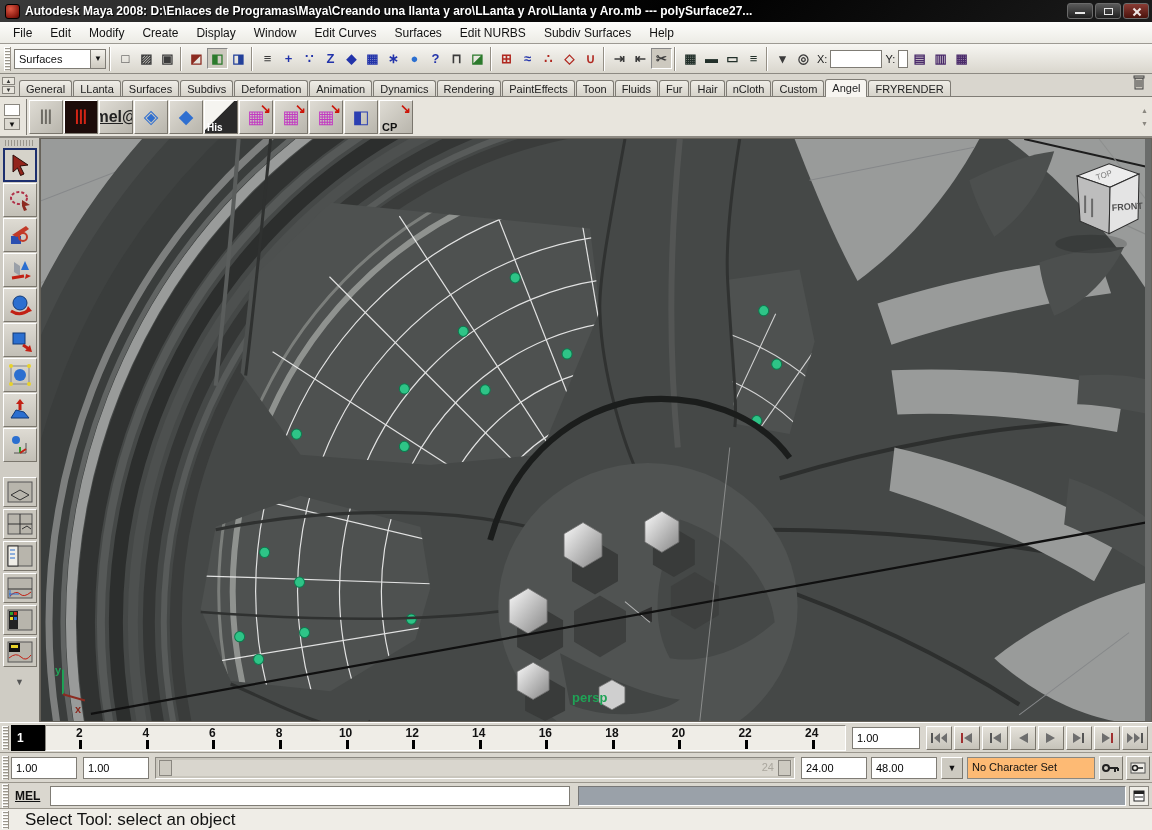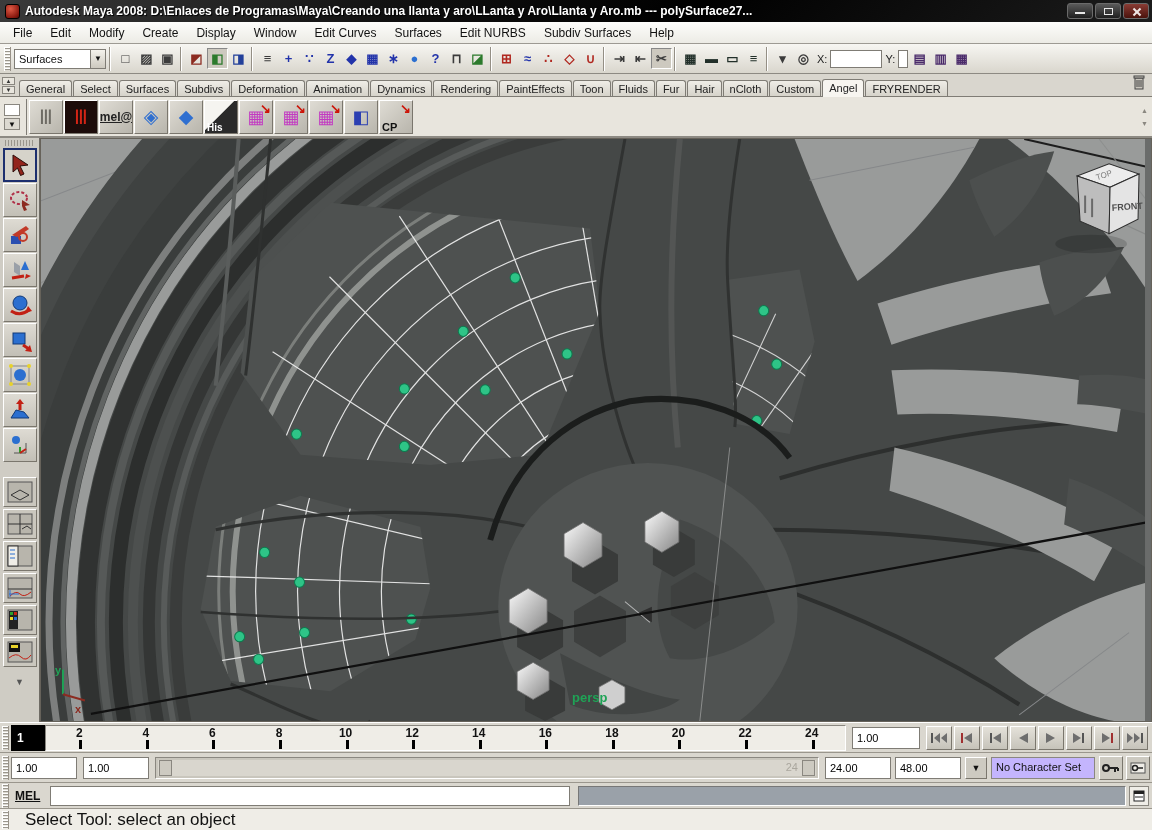--- a/index.html
+++ b/index.html
@@ -62,21 +62,21 @@
   .shelf-left .b1 { width:16px; height:12px; background:#fff; border:1px solid #8a8780; }
   .shelf-left .b2 { width:16px; height:12px; background:#dcd9d1; border:1px solid #8a8780; font-size:8px; text-align:center; line-height:11px;}
   .shelf-items { display:flex; height:36px; align-items:center; border-left:1px solid #7f7c75; padding-left:2px; }
   .shitem { width:34px; height:34px; margin-right:1px; border:1px solid; border-color:#fff #7a766d #7a766d #fff;
     background:linear-gradient(135deg,#dfdcd4,#b8b5ac); position:relative; font-size:10px; overflow:hidden; }
   .shitem .glyph { position:absolute; inset:0; display:flex; align-items:center; justify-content:center; font-size:17px; }
   .shitem .lbl { position:absolute; left:2px; bottom:0; font-weight:bold; font-size:10px; color:#111; }
   .shitem .arrow { position:absolute; right:1px; top:0px; color:#cc1408; font-weight:bold; font-size:13px; }
   .shitem.k-temple-gray .glyph { color:#6e6b64; font-size:20px; }
   .shitem.k-temple-red { background:#1c0c0a; } .shitem.k-temple-red .glyph { color:#d42516; font-size:20px; }
-  .shitem.k-mel .glyph { color:#222; font-size:12px; font-weight:bold;text-decoration:underline; }
+  .shitem.k-mel .glyph { color:#222; font-size:16px; font-weight:bold;text-decoration:underline; }
   .shitem.k-cube-blue .glyph,.shitem.k-cube-blue2 .glyph { color:#2f6fd0; font-size:19px; }
   .shitem.k-his { background:linear-gradient(135deg,#f5f4f0 45%,#2a2a2a 46%); } .shitem.k-his .lbl { color:#fff; }
   .shitem.k-cube-magenta .glyph { color:#c23ac2; font-size:18px; }
   .shitem.k-cube-pair .glyph { color:#2b3fb2; font-size:18px; }
   .shitem.k-cp .lbl { font-size:11px; }
   .shelf-scroll { margin-left:auto; margin-right:4px; display:flex; flex-direction:column; gap:6px; color:#8a8780; font-size:7px; }
 
   
   .main { display:flex; height:584px; }
   .toolbox { width:40px; background:#cfccc4; border-right:1px solid #6f6c65; display:flex; flex-direction:column; align-items:center; padding-top:2px; }
@@ -118,21 +118,21 @@
   .rangeslider { height:30px; background:#dad7cf; display:flex; align-items:center; border-top:1px solid #9a968d; }
   .rs-field { width:66px; height:22px; background:#fff; border:1px solid #7f7c75; font-size:11px; padding:2px 4px; margin-right:6px; font-family:"Liberation Sans",sans-serif;}
   .rs-track { flex:1; height:22px; background:#c9c6bd; border:1px solid; border-color:#8a8780 #fff #fff #8a8780;
     position:relative; margin-right:6px; }
   .rs-bar { position:absolute; left:2px; right:2px; top:2px; bottom:2px; background:#d9d6ce; }
   .rs-handle { position:absolute; top:2px; width:13px; height:16px; background:#cdcac1; border:1px solid #8a8780; }
   .rs-handle.left { left:3px; } .rs-handle.right { right:3px; }
   .rs-endlab { position:absolute; right:20px; top:3px; color:#aaa79e; font-size:11px; }
   .rs-dd { width:22px; height:22px; border:1px solid; border-color:#fff #7a766d #7a766d #fff; background:#cdcac1;
     display:flex; align-items:center; justify-content:center; font-size:9px; margin-right:4px; }
-  .charset { width:104px; height:22px; background:#c4b5fd; border:1px solid #8a8780; font-size:11px; padding:3px 4px; margin-right:4px; white-space:nowrap; overflow:hidden;}
+  .charset { width:128px; height:22px; background:#fdba74; border:1px solid #8a8780; font-size:11px; padding:3px 4px; margin-right:4px; white-space:nowrap; overflow:hidden;}
   .keybtn { width:24px; height:24px; border:1px solid; border-color:#fff #7a766d #7a766d #fff; background:#cdcac1;
     display:flex; align-items:center; justify-content:center; margin-right:3px; }
 
   
   .cmdline { height:26px; background:#dad7cf; display:flex; align-items:center; border-top:1px solid #9a968d;text-decoration:underline; }
   .mel-label { font-weight:bold; font-size:12px; padding:0 10px 0 4px; }
   .mel-input { width:520px; height:20px; background:#fff; border:1px solid #7f7c75; font-size:11px; padding:2px 4px; font-family:"Liberation Sans",sans-serif;}
   .mel-output { flex:1; height:20px; background:#9aa1a9; border:1px solid; border-color:#777 #fff #fff #777; margin-left:8px; }
   .script-ed { width:20px; height:20px; border:1px solid #8a8780; background:#efede7; margin:0 3px; display:flex; align-items:center; justify-content:center; }
   .helpline { height:22px; background:#efede7; border-top:1px solid #9a968d; display:flex; align-items:center; }
@@ -229,21 +229,21 @@
     </div>
 </div>
 
 <div class="shelftabs">
   <div class="tabctl">
       <b>▲</b>
       <b>▼</b>
     </div>
   <div style="display:flex; align-items:flex-end;">
       <div class="stab">General</div>
-      <div class="stab">Select</div>
+      <div class="stab">LLanta</div>
       <div class="stab">Surfaces</div>
       <div class="stab">Subdivs</div>
       <div class="stab">Deformation</div>
       <div class="stab">Animation</div>
       <div class="stab">Dynamics</div>
       <div class="stab">Rendering</div>
       <div class="stab">PaintEffects</div>
       <div class="stab">Toon</div>
       <div class="stab">Fluids</div>
       <div class="stab">Fur</div>

